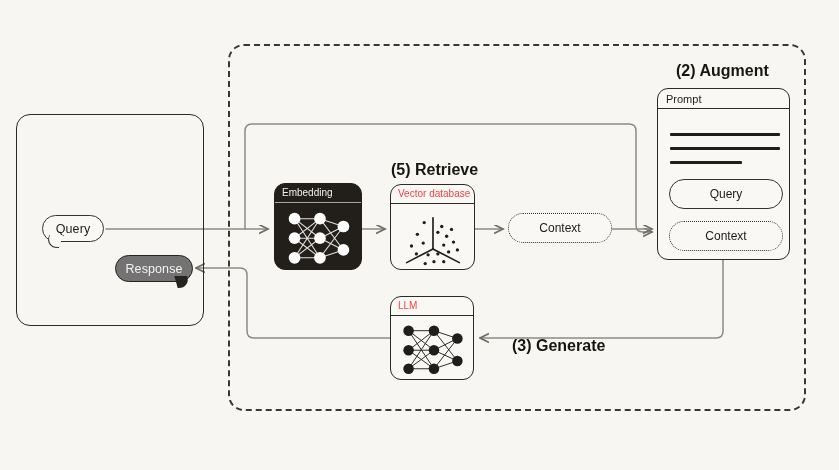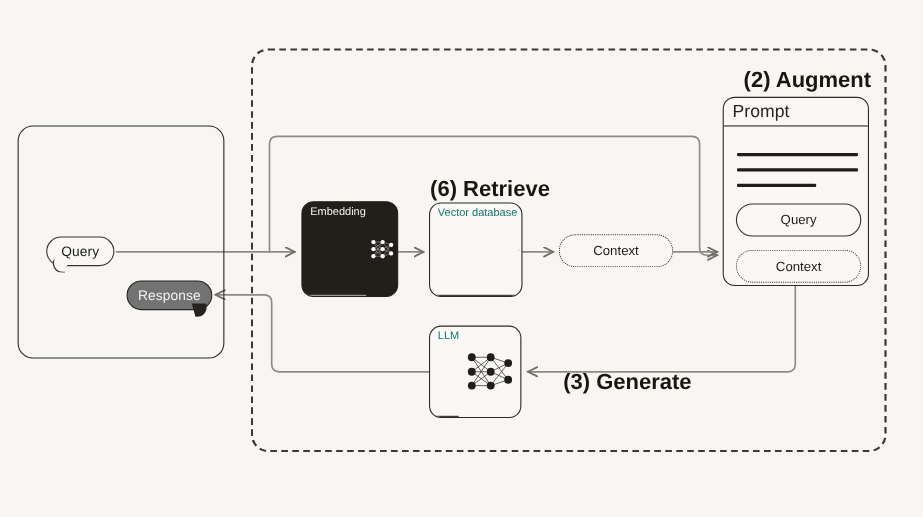--- a/index.html
+++ b/index.html
@@ -49,60 +49,60 @@
   }
 
   
   .system{
     left:228px;top:44px;width:578px;height:367px;
     border:2px dashed #3a3833;border-radius:16px;
   }
 
   
   .steplabel{
-    font-size:20px;font-weight:bold;color:#18170f;white-space:nowrap;
+    font-size:16px;font-weight:bold;color:#18170f;white-space:nowrap;
   }
   .lbl-retrieve{left:391px;top:161px;}
   .lbl-augment{left:676px;top:62px;}
   .lbl-generate{left:512px;top:337px;}
 
   
-  .card{border-radius:11px;overflow:hidden;display:flex;flex-direction:row;}
+  .card{border-radius:11px;overflow:hidden;display:flex;flex-direction:column;}
   .card .cap{
     font-size:10px;padding:3px 0 2px 7px;line-height:1.25;
     border-bottom:1.4px solid currentColor;white-space:nowrap;
   }
   .card .body{flex:1;position:relative;}
 
   .card-dark{background:#221f1b;color:#f2f0ec;border:1.5px solid #221f1b;}
   .card-dark .cap{border-bottom-color:#a9a6a0;}
-  .card-light{background:#f9f8f5;color:#0f766e;border:1.6px solid #2b2a26;}
+  .card-light{background:#f9f8f5;color:#ef4444;border:1.6px solid #2b2a26;}
   .card-light .cap{border-bottom-color:#2b2a26;}
 
   .embedding{left:274px;top:183px;width:88px;height:87px;}
   .vectordb {left:390px;top:184px;width:85px;height:86px;}
-  .llm      {left:390px;top:296px;width:84px;height:84px;text-align:right;}
+  .llm      {left:390px;top:296px;width:84px;height:84px;}
 
   
   .pill{
     display:flex;align-items:center;justify-content:center;
     border-radius:15px;font-size:12px;color:#1d1c19;background:#f9f8f5;
   }
   .pill-dotted{border:1.6px dotted #35332e;}
   .pill-solid {border:1.6px solid #35332e;}
   .ctx-mid{left:508px;top:213px;width:104px;height:30px;}
 
   
   .prompt{
     left:657px;top:88px;width:133px;height:172px;
     background:#f9f8f5;border:1.6px solid #2b2a26;border-radius:11px;
     overflow:hidden;display:flex;flex-direction:column;
   }
   .prompt .cap{
-    font-size:16px;padding:4px 0 3px 8px;color:#24231f;
+    font-size:11px;padding:4px 0 3px 8px;color:#24231f;
     border-bottom:1.5px solid #2b2a26;
   }
   .prompt .pbody{flex:1;position:relative;padding:0 10px;}
   .pline{position:absolute;height:3px;background:#1f1e1a;border-radius:1px;}
   .p1{left:12px;top:24px;width:110px;}
   .p2{left:12px;top:38px;width:110px;}
   .p3{left:12px;top:52px;width:72px;}
   .pill-query{position:absolute;left:11px;top:70px;width:112px;height:28px;}
   .pill-ctx  {position:absolute;left:11px;top:112px;width:112px;height:28px;}
 </style>
@@ -142,21 +142,21 @@
     <span class="tail"></span>
   </div>
 
   <div class="node bubble bubble-response">
     <span>Response</span>
     <span class="tail"></span>
   </div>
 
   <div class="node system"></div>
 
-  <div class="node steplabel lbl-retrieve">(6) Retrieve</div>
+  <div class="node steplabel lbl-retrieve">(5) Retrieve</div>
   <div class="node steplabel lbl-augment">(2) Augment</div>
   <div class="node steplabel lbl-generate">(3) Generate</div>
 
   <div class="node card card-dark embedding">
     <div class="cap">Embedding</div>
     <div class="body">
       <svg viewBox="0 0 88 68" width="100%" height="100%">
         <g stroke="#f2f0ec" stroke-width="1.1" opacity=".92">
           <path d="M20,14 L46,14 M20,14 L46,34 M20,14 L46,54
                    M20,34 L46,14 M20,34 L46,34 M20,34 L46,54

